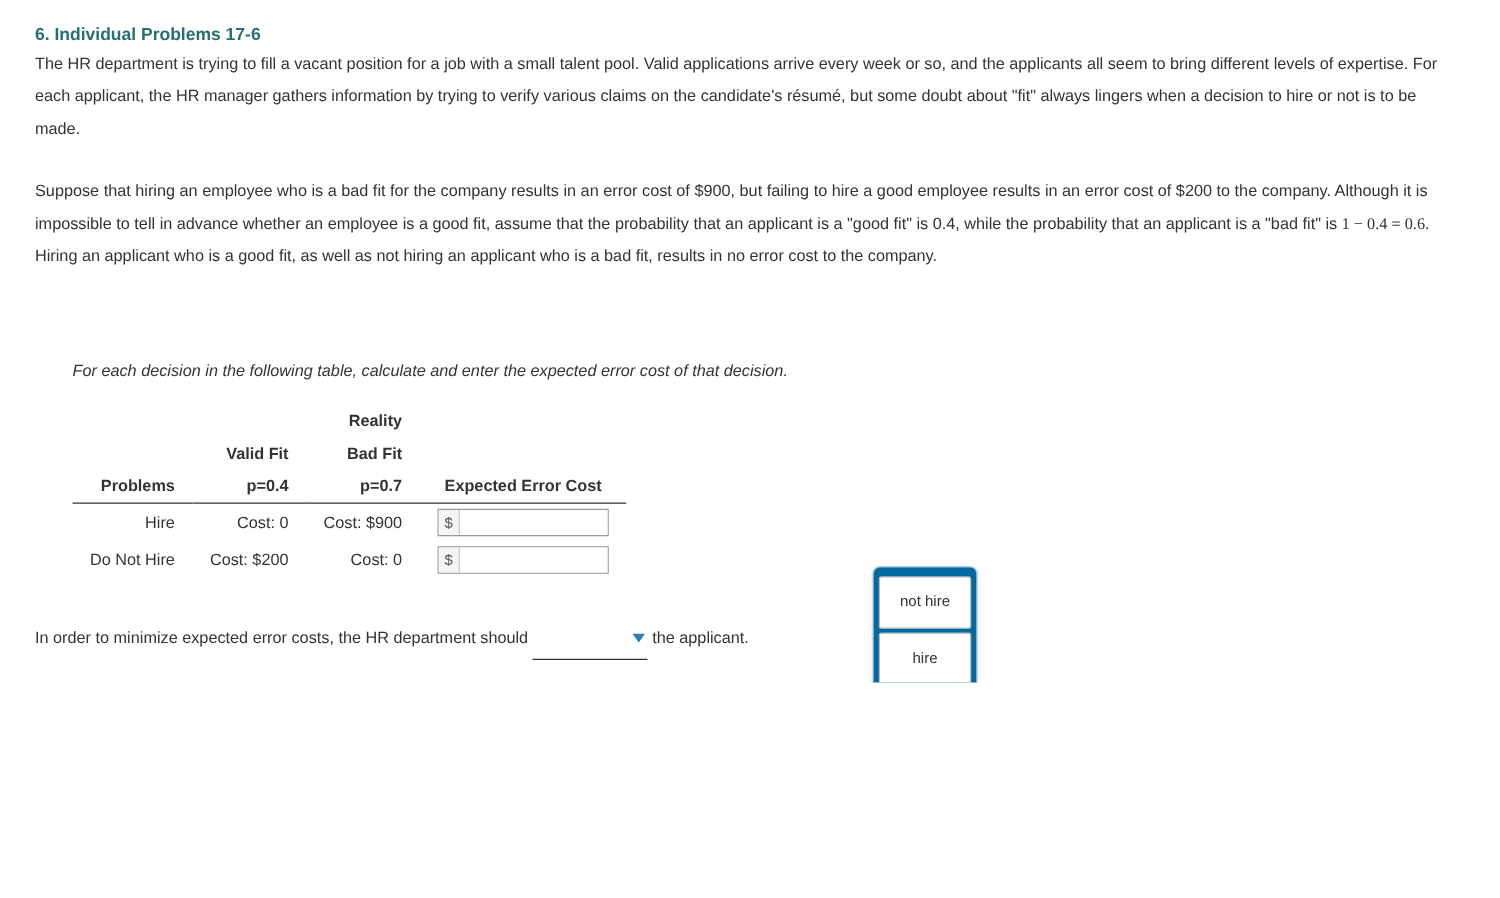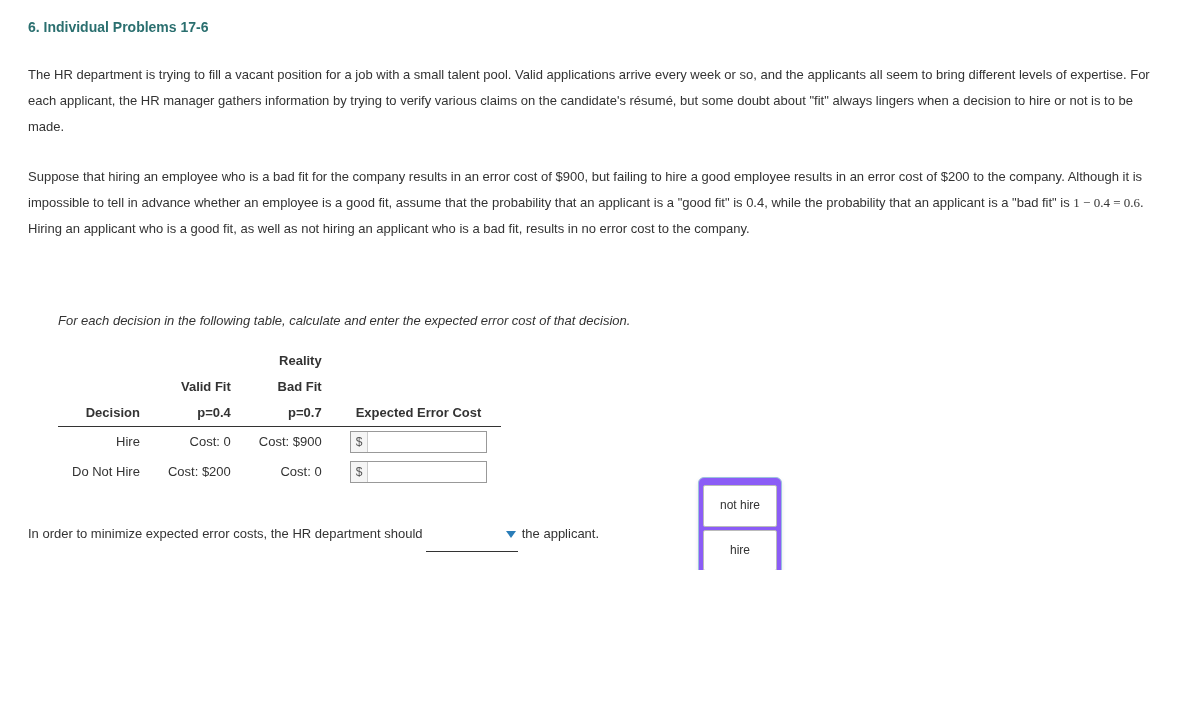--- a/index.html
+++ b/index.html
@@ -9,21 +9,20 @@
     margin: 0;
     padding: 18px 28px;
     line-height: 1.4;
     width: 1200px;
     box-sizing: border-box;
   }
   .title {
     color: #2a6f6f;
     font-weight: bold;
     font-size: 14px;
-    margin-bottom: 24px;
   }
   .para {
     margin-bottom: 24px;
     line-height: 2.0;
   }
   .instr {
     font-style: italic;
     margin-top: 70px;
     margin-bottom: 18px;
     margin-left: 30px;
@@ -85,21 +84,21 @@
     border-left: 5px solid transparent;
     border-right: 5px solid transparent;
     border-top: 7px solid #2a7db8;
     margin-left: 2px;
     vertical-align: middle;
   }
   .tooltip {
     position: absolute;
     left: 670px;
     top: -40px;
-    background: #8b5cf6;
+    background: #0369a1;
     border: 1px solid #9cc2de;
     border-radius: 6px;
     padding: 4px;
     box-shadow: 0 2px 4px rgba(0,0,0,0.1);
   }
   .tooltip::after {
     content: "";
     position: absolute;
     bottom: -9px;
     left: 30px;
@@ -154,21 +153,21 @@
     <th colspan="2">Reality</th>
     <th></th>
   </tr>
   <tr>
     <th></th>
     <th>Valid Fit</th>
     <th>Bad Fit</th>
     <th></th>
   </tr>
   <tr class="hdr-row">
-    <th>Decision</th>
+    <th>Problems</th>
     <th>p=0.4</th>
     <th>p=0.7</th>
     <th style="text-align:center">Expected Error Cost</th>
   </tr>
   <tr>
     <td>Hire</td>
     <td>Cost: 0</td>
     <td>Cost: $900</td>
     <td style="text-align:left">
       <span class="input-wrap">

